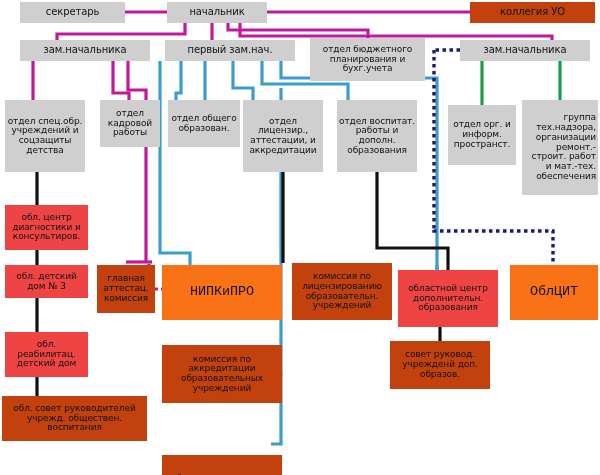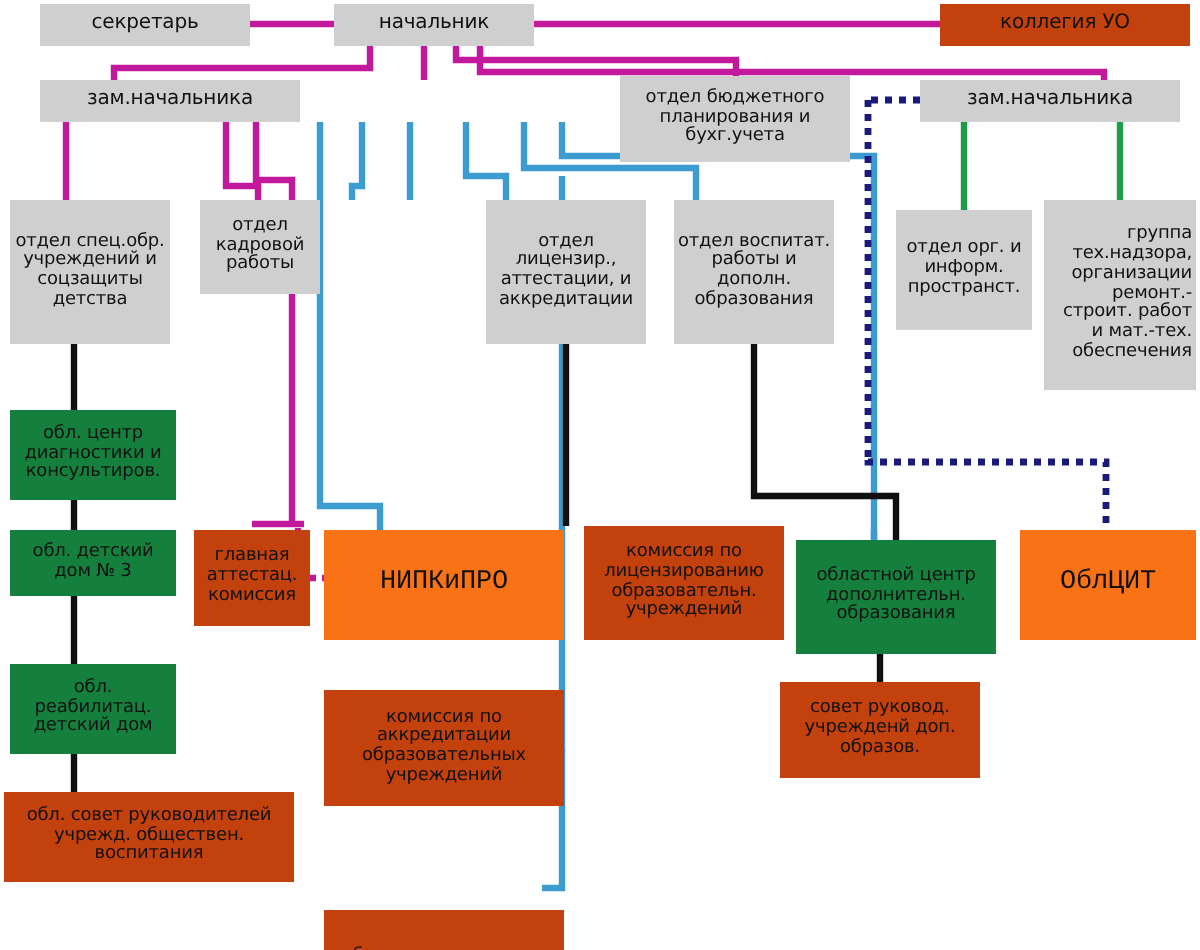--- a/index.html
+++ b/index.html
@@ -20,21 +20,21 @@
     text-align:center;
     line-height:1.08;
     color:#111111;
     letter-spacing:-0.1px;
     z-index:5;
     padding:1px 2px;
   }
   .node span{display:block;width:100%;}
   .t-gray{background:#cfcfcf;}
   .t-pink{background:#c2410c;}
-  .t-green{background:#15803d;}
+  .t-green{background:#ef4444;}
   .t-lav{background:#f97316;font-family:Liberation Mono, monospace;}
   .fs9{font-size:9px;}
   .fs10{font-size:10px;}
   .fs13{font-size:13.5px;}
 </style>
 </head>
 <body>
 
 <div id="chart">
 
@@ -126,37 +126,43 @@
   </div>
 
   <div class="node t-pink fs10" style="left:470px;top:2px;width:125px;height:21px;">
     <span>коллегия УО</span>
   </div>
 
   <div class="node t-gray fs10" style="left:20px;top:40px;width:130px;height:21px;">
     <span>зам.начальника</span>
   </div>
 
+  <div class="node t-gray fs10" style="left:165px;top:40px;width:130px;height:21px;">
+    <span>первый зам.нач.</span>
+  </div>
 
   <div class="node t-gray fs9" style="left:310px;top:38px;width:115px;height:43px;">
     <span>отдел бюджетного планирования и бухг.учета</span>
   </div>
 
   <div class="node t-gray fs10" style="left:460px;top:40px;width:130px;height:21px;">
     <span>зам.начальника</span>
   </div>
 
   <div class="node t-gray fs9" style="left:5px;top:100px;width:80px;height:72px;">
     <span>отдел спец.обр. учреждений и соцзащиты детства</span>
   </div>
 
   <div class="node t-gray fs9" style="left:100px;top:100px;width:60px;height:47px;">
     <span>отдел кадровой работы</span>
   </div>
 
+  <div class="node t-gray fs9" style="left:168px;top:100px;width:72px;height:47px;">
+    <span>отдел общего образован.</span>
+  </div>
 
   <div class="node t-gray fs9" style="left:243px;top:100px;width:80px;height:72px;">
     <span>отдел лицензир., аттестации, и аккредитации</span>
   </div>
 
   <div class="node t-gray fs9" style="left:337px;top:100px;width:80px;height:72px;">
     <span>отдел воспитат. работы и дополн. образования</span>
   </div>
 
   <div class="node t-gray fs9" style="left:448px;top:105px;width:68px;height:60px;">

